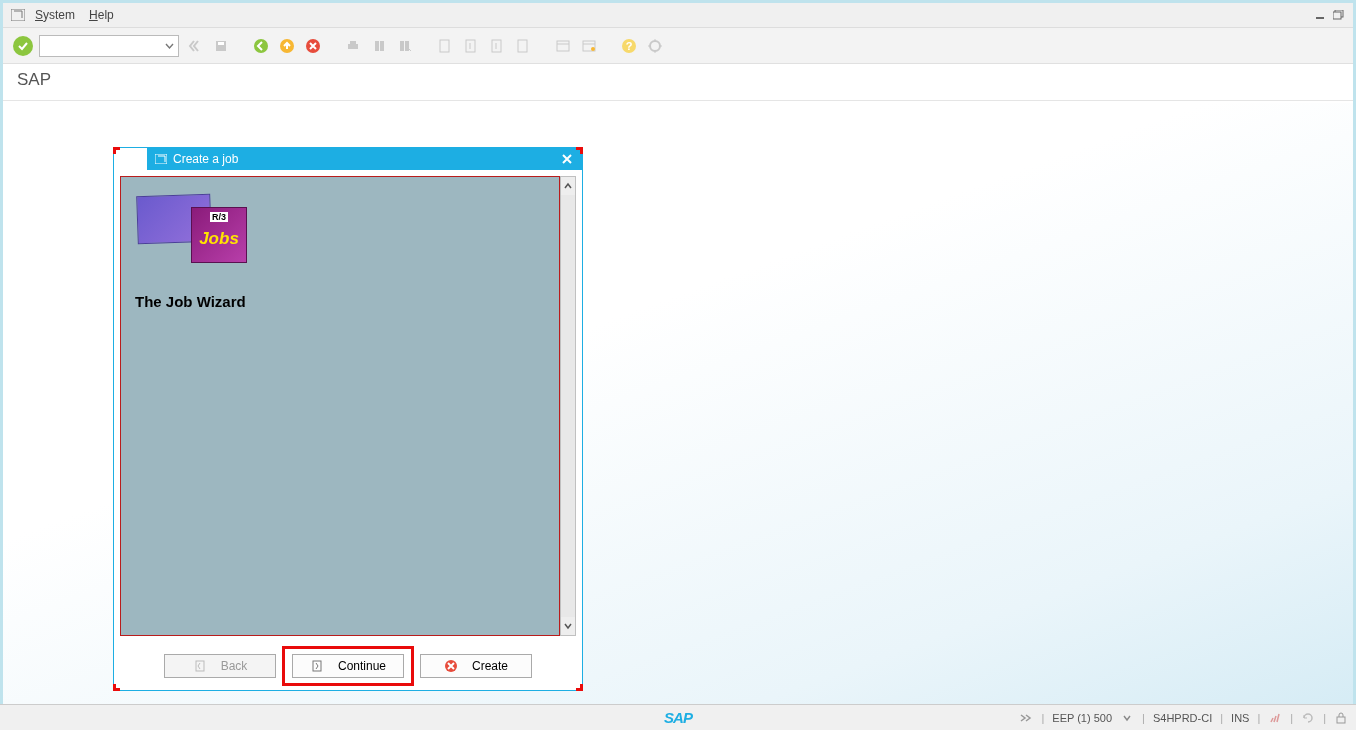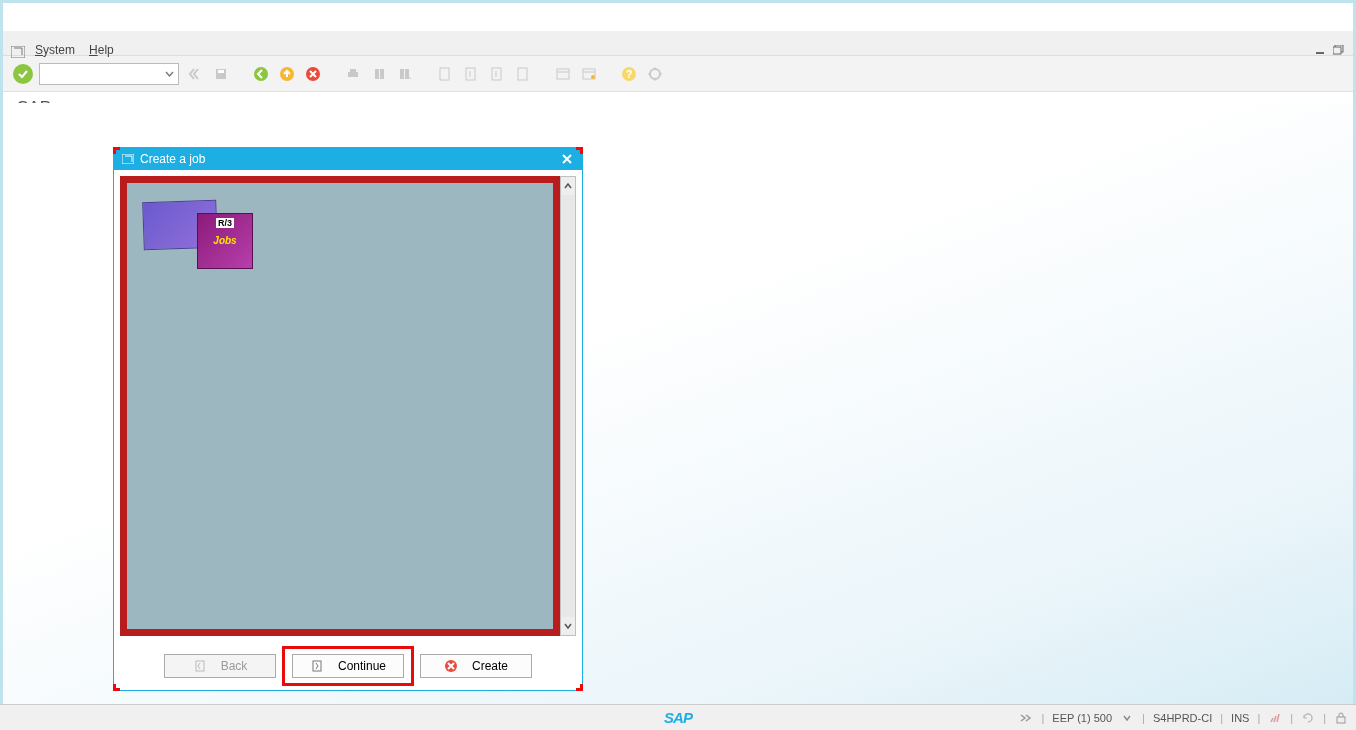--- a/index.html
+++ b/index.html
@@ -1,22 +1,22 @@
 <!DOCTYPE html>
 <html><head>
 <meta charset="utf-8">
 <style>
 * { box-sizing: border-box; margin: 0; padding: 0; font-family: Arial, sans-serif; }
 html, body { width: 1356px; height: 730px; overflow: hidden; background: #bfe3ed; }
 
 .window-frame { position: absolute; top: 0; left: 0; right: 0; bottom: 26px; background: #fff; border: 3px solid #bfe3ed; border-bottom: none; }
 
 .menubar {
-  height: 22px; background: #f0f0f0; display: flex; padding: 12px 6px;
-  border-bottom: 1px solid #ddd; font-size: 12px; color: #444; margin-top: 28px;
+  height: 22px; background: #f0f0f0; display: flex; align-items: center; padding: 12px 6px;
+  border-bottom: 1px solid #ddd; font-size: 12px; color: #444;
 }
 .menubar .menu-icon { width: 18px; height: 18px; display: inline-flex; align-items:center; justify-content:center; margin-right: 8px; }
 .menubar .menu-item { margin-right: 14px; cursor: default; }
 .menubar .menu-item u { text-decoration: underline; }
 .menubar .spacer { flex: 1; }
 .menubar .win-btn { width: 16px; height: 14px; margin-left: 3px; display:inline-flex; align-items:center; justify-content:center; }
 
 .toolbar {
   height: 36px; background: #f3f3f3; display:flex; align-items:center; padding: 0 10px; gap:6px;
   border-bottom: 1px solid #e0e0e0;
@@ -29,52 +29,52 @@
 .title-area { padding: 6px 14px 10px 14px; font-size: 17px; color:#555; border-bottom:1px solid #e5e5e5; }
 
 .content-area {
   position:absolute; top: 100px; left:0; right:0; bottom:0;
   background: linear-gradient(160deg, #ffffff 0%, #ffffff 40%, #eaf5fa 80%, #d6ecf5 100%);
 }
 
 
 .dialog {
   position:absolute; left:110px; top:44px; width:470px; height:544px;
-  border:1px solid #1daee3; background:#fff;
+  border:1px solid #1daee3; background:#fff;padding-left:33px;
 }
 .dialog .corner { position:absolute; width:7px; height:7px; }
 .dialog .corner.tl { top:-1px; left:-1px; border-top:3px solid #e90b0b; border-left:3px solid #e90b0b; }
 .dialog .corner.tr { top:-1px; right:-1px; border-top:3px solid #e90b0b; border-right:3px solid #e90b0b; }
 .dialog .corner.bl { bottom:-1px; left:-1px; border-bottom:3px solid #e90b0b; border-left:3px solid #e90b0b; }
 .dialog .corner.br { bottom:-1px; right:-1px; border-bottom:3px solid #e90b0b; border-right:3px solid #e90b0b; }
 
 .dialog-titlebar {
   height:22px; background:#1daee3; color:#fff; display:flex; align-items:center;
   padding:0 6px; font-size:12px;
 }
 .dialog-titlebar .title-icon { width:16px; height:16px; margin-right:4px; display:inline-flex; align-items:center; justify-content:center; }
 .dialog-titlebar .close { margin-left:auto; width:18px; height:18px; display:flex; align-items:center; justify-content:center; cursor:pointer; }
 
 .dialog-body {
   position:absolute; top:22px; left:0; right:0; bottom:48px; padding:6px; display:flex;
 }
 .inner-panel {
-  flex:1; background:#9db7c0; border:7px solid #b91c1c; position:relative;
+  flex:1; background:#9db7c0; border:1px solid #b91c1c; position:relative;
   padding:16px 14px; font-size:13px; color:#000;
 }
 .scrollbar {
   width:16px; background:#e8e8e8; border:1px solid #c0c0c0; display:flex; flex-direction:column; justify-content:space-between;
 }
 .scrollbar .arrow { height:18px; display:flex; align-items:center; justify-content:center; color:#666; font-size:11px; background:#eee;}
 
 .jobs-logo { width:110px; height:80px; position:relative; margin-bottom:20px; }
 .jobs-logo .back-card { position:absolute; left:2px; top:2px; width:74px; height:48px; background:linear-gradient(135deg,#6a5acd,#9370db); border:1px solid #4b3d99; transform:rotate(-2deg); }
 .jobs-logo .front-card { position:absolute; left:56px; top:14px; width:56px; height:56px; background:linear-gradient(135deg,#8a1b7a,#b83faa); border:1px solid #5a1050; text-align:center; }
 .jobs-logo .front-card .r3 { font-size:9px; color:#000; background:#fff; display:inline-block; margin-top:3px; padding:0 2px; font-weight:bold; }
-.jobs-logo .front-card .jobs { font-size:10px; color:#ffe400; font-weight:900; font-style:italic; margin-top:6px; }
+.jobs-logo .front-card .jobs { font-size:17px; color:#ffe400; font-weight:900; font-style:italic; margin-top:6px; }
 
 .wizard-heading { font-weight:bold; font-size:15px; margin-bottom:14px; }
 .wizard-text { font-size:12.5px; line-height:1.35; }
 
 .dialog-footer {
   position:absolute; bottom:6px; left:6px; right:6px; height:36px; display:flex; align-items:center; justify-content:center; gap:16px;
 }
 .dlg-btn {
   width:112px; height:24px; border:1px solid #aaa; background:#fcfcfc; font-size:12px; display:flex; align-items:center; justify-content:center; gap:14px; cursor:pointer;
 }
@@ -260,20 +260,21 @@
 
       <div class="dialog-body">
         <div class="inner-panel">
           <div class="jobs-logo">
             <div class="back-card"></div>
             <div class="front-card">
               <div class="r3">R/3</div>
               <div class="jobs">Jobs</div>
             </div>
           </div>
+          <div class="wizard-heading">The Job Wizard</div>
         </div>
         <div class="scrollbar">
           <div class="arrow">
               <svg width="8" height="8">
                 <path d="M1 6 L4 2 L7 6" stroke="#555" fill="none" stroke-width="1.5"></path>
               </svg>
             </div>
           <div class="arrow">
               <svg width="8" height="8">
                 <path d="M1 2 L4 6 L7 2" stroke="#555" fill="none" stroke-width="1.5"></path>

